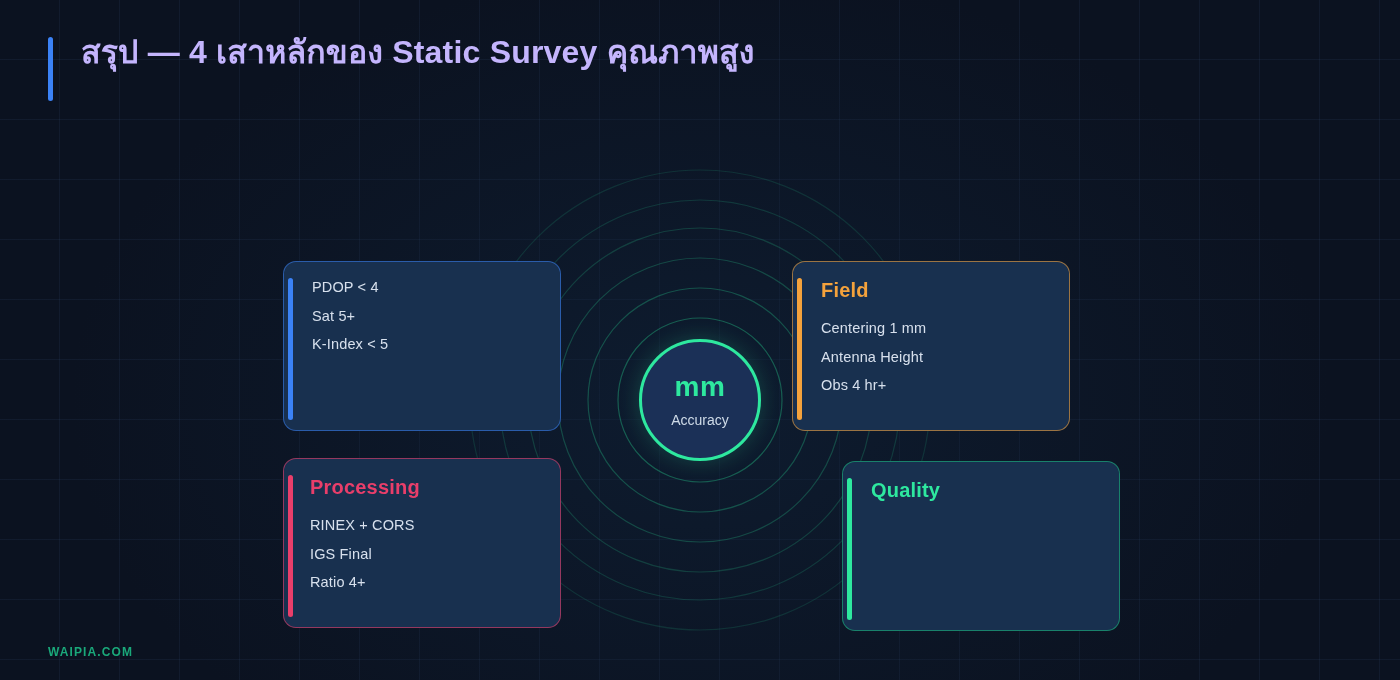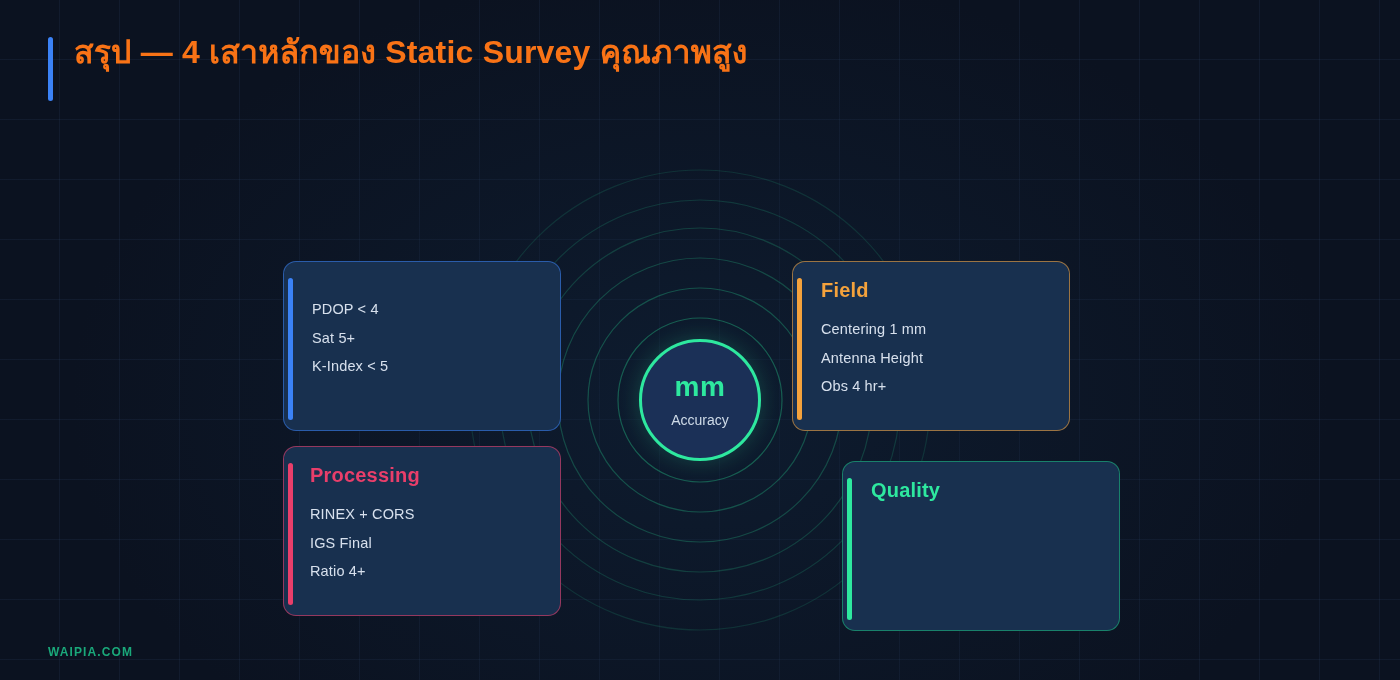--- a/index.html
+++ b/index.html
@@ -28,22 +28,22 @@
   }
 
   
   .header{ position:absolute; left:48px; top:33px; width:1000px; height:90px; }
   .title-bar{
     position:absolute; left:0; top:4px;
     width:5px; height:64px; border-radius:3px;
     background:#3b82f6;
   }
   .title{
-    position:absolute; left:26px; top:-2px;
-    font-size:32px; font-weight:bold; color:#f97316;
+    position:absolute; left:33px; top:-2px;
+    font-size:32px; font-weight:bold; color:#c4b5fd;
     letter-spacing:.2px; white-space:nowrap; line-height:1.35;
   }
   .subtitle{
     position:absolute; left:26px; top:60px;
     font-size:15px; color:#b7c4d8; white-space:nowrap; line-height:1.5;
   }
 
   
   .rings{ position:absolute; left:0; top:0; width:1400px; height:680px; pointer-events:none; }
 
@@ -70,29 +70,29 @@
     padding:18px 0 0 28px;
   }
   .card .accent{
     position:absolute; left:4px; top:16px;
     width:5px; height:142px; border-radius:3px;
   }
   .card h3{
     font-size:20px; font-weight:bold;
     line-height:1; margin-bottom:21px; letter-spacing:.2px;
   }
-  .card ul{ list-style:none;margin-top:22px; }
+  .card ul{ list-style:none; }
   .card li{
     font-size:14.5px; color:#d7e0ed;
     line-height:1; margin-bottom:14px; letter-spacing:.15px;
   }
 
   .card-planning   { left:283px; top:261px; border:1px solid rgba(59,130,246,0.55); }
   .card-field      { left:792px; top:261px; border:1px solid rgba(244,162,60,0.60); }
-  .card-processing { left:283px; top:446px; border:1px solid rgba(233,62,106,0.60);padding-left:26px; }
+  .card-processing { left:283px; top:458px; border:1px solid rgba(233,62,106,0.60);padding-left:26px; }
   .card-quality    { left:842px; top:461px; border:1px solid rgba(26,143,112,0.85); }
 
   
   .footer{
     position:absolute; left:48px; top:645px;
     font-size:12px; font-weight:bold; letter-spacing:1.1px;
     color:#1aa87a;
   }
 </style>
 </head>

